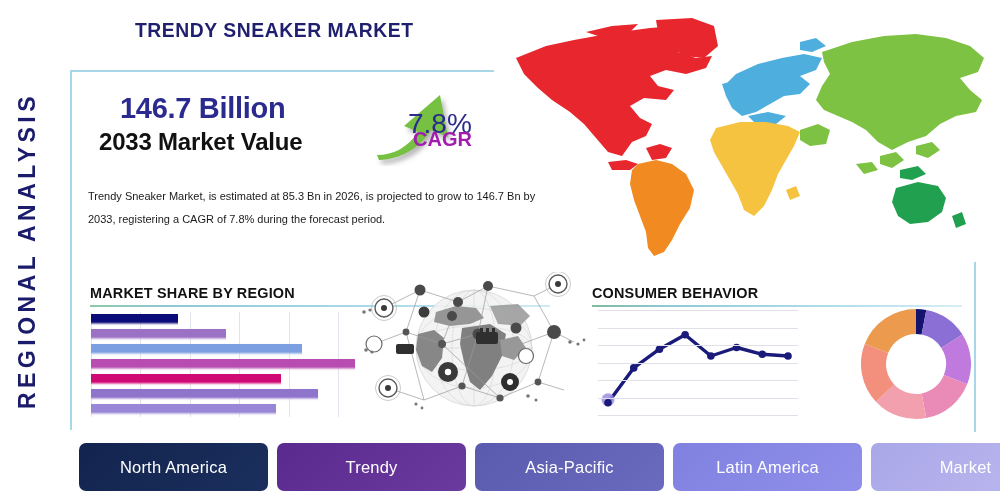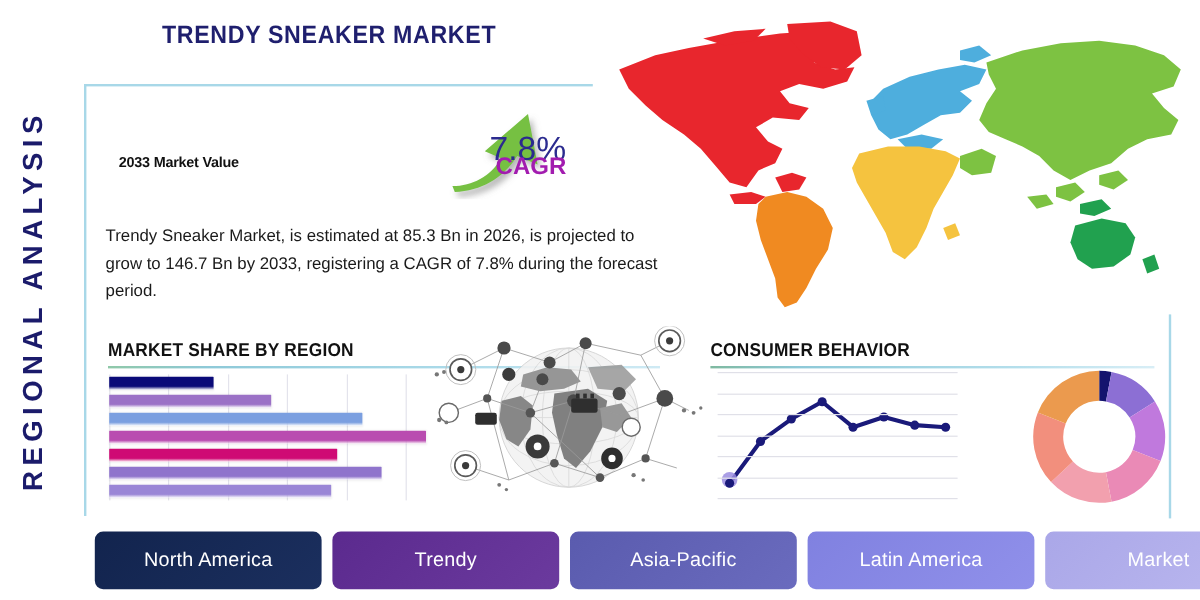--- a/index.html
+++ b/index.html
@@ -52,39 +52,39 @@
 
   
   #stats { position: absolute; left: 78px; top: 92px; width: 420px; height: 78px; }
   #stat-value {
     position: absolute; left: 42px; top: 0px;
     font-size: 29px; font-weight: 700; color: #2b2b8f;
     letter-spacing: -0.3px;
   }
   #stat-caption {
     position: absolute; left: 21px; top: 36px;
-    font-size: 12px; font-weight: 700; color: #111111;
+    font-size: 24px; font-weight: 700; color: #111111;
     letter-spacing: -0.2px;
   }
   #arrow-wrap { position: absolute; left: 296px; top: -6px; width: 92px; height: 80px; }
   #cagr-value {
     position: absolute; left: 330px; top: 16px;
     font-size: 28px; font-weight: 400; color: #2b2b8f;
   }
   #cagr-caption {
     position: absolute; left: 335px; top: 36px;
     font-size: 20px; font-weight: 700; color: #a21caf;
   }
 
   
   #description {
     position: absolute;
     left: 88px; top: 185px;
     width: 472px;
-    font-size: 14px;
+    font-size: 11px;
     line-height: 23px;
     color: #1a1a1a;
   }
 
   
   #world-map { position: absolute; left: 500px; top: 12px; width: 492px; height: 262px; }
 
   
   .sec-head {
     position: absolute;
@@ -148,20 +148,21 @@
 
   <div id="side-label">
     <span>REGIONAL ANALYSIS</span>
   </div>
 
   <div id="page-title">TRENDY SNEAKER MARKET</div>
 
   <div id="card-border"></div>
 
   <div id="stats">
+    <div id="stat-value">146.7 Billion</div>
     <div id="stat-caption">2033 Market Value</div>
 
     <div id="arrow-wrap">
       <svg width="92" height="80" viewBox="0 0 92 80">
         <defs>
           <filter id="arrShadow" x="-30%" y="-30%" width="170%" height="170%">
             <feDropShadow dx="3" dy="4" stdDeviation="2.6" flood-color="#7a7a7a" flood-opacity="0.55"></feDropShadow>
           </filter>
         </defs>
         <path filter="url(#arrShadow)" d="M3 69 C20 69 34 61 44 46 L30 40 L66 9 L74 51 L57 44 C45 63 27 73 5 74 Z" fill="#76c043"></path>

